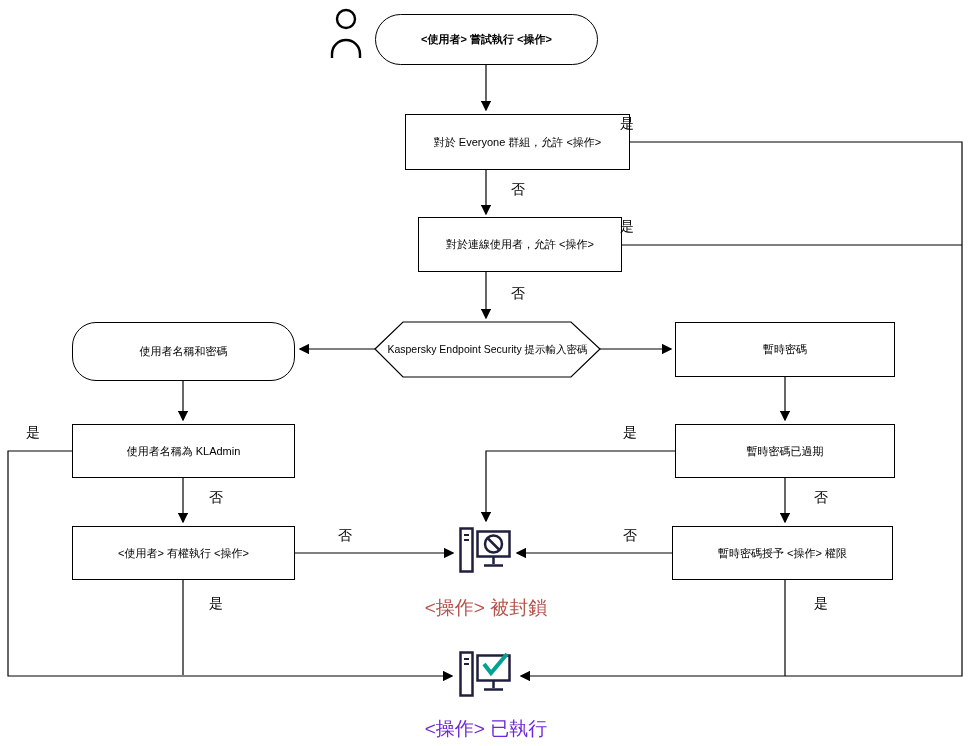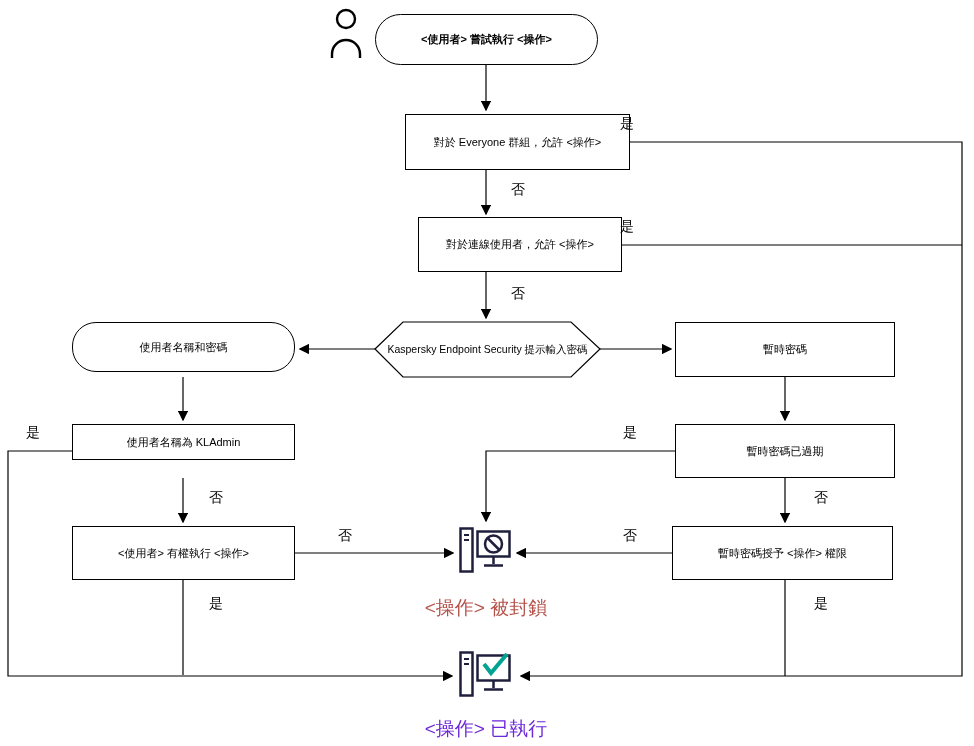--- a/index.html
+++ b/index.html
@@ -53,23 +53,23 @@
 
   <svg class="icon" style="left:326px;top:8px;" width="40" height="52" viewBox="0 0 40 52">
     <circle cx="20" cy="11" r="9" fill="none" stroke="#000" stroke-width="2.4"></circle>
     <path d="M6 50 V46 A14 14 0 0 1 34 46 V50" fill="none" stroke="#000" stroke-width="2.4"></path>
   </svg>
 
   <div class="node stadium" style="left:375px;top:14px;width:223px;height:51px;">&lt;使用者&gt; 嘗試執行 &lt;操作&gt;</div>
 
   <div class="node" style="left:372px;top:114px;width:225px;height:56px;margin-left:33px;">對於 Everyone 群組，允許 &lt;操作&gt;</div>
   <div class="node" style="left:372px;top:217px;width:204px;height:55px;margin-left:46px;">對於連線使用者，允許 &lt;操作&gt;</div>
-  <div class="node" style="left:72px;top:322px;width:223px;height:50px;border-radius:24px;">使用者名稱和密碼</div>
+  <div class="node" style="left:72px;top:322px;width:223px;height:59px;border-radius:24px;">使用者名稱和密碼</div>
   <div class="node" style="left:675px;top:322px;width:220px;height:55px;">暫時密碼</div>
-  <div class="node" style="left:72px;top:424px;width:223px;height:36px;">使用者名稱為 KLAdmin</div>
+  <div class="node" style="left:72px;top:424px;width:223px;height:54px;">使用者名稱為 KLAdmin</div>
   <div class="node" style="left:675px;top:424px;width:220px;height:54px;">暫時密碼已過期</div>
   <div class="node" style="left:72px;top:526px;width:223px;height:54px;">&lt;使用者&gt; 有權執行 &lt;操作&gt;</div>
   <div class="node" style="left:672px;top:526px;width:221px;height:54px;">暫時密碼授予 &lt;操作&gt; 權限</div>
 
   <div class="hexlabel" style="left:375px;top:322px;width:225px;height:55px;">Kaspersky Endpoint Security 提示輸入密碼</div>
 
   <div class="edgelabel" style="left:620px;top:115px;">是</div>
   <div class="edgelabel" style="left:511px;top:181px;">否</div>
   <div class="edgelabel" style="left:620px;top:218px;">是</div>
   <div class="edgelabel" style="left:511px;top:285px;">否</div>

